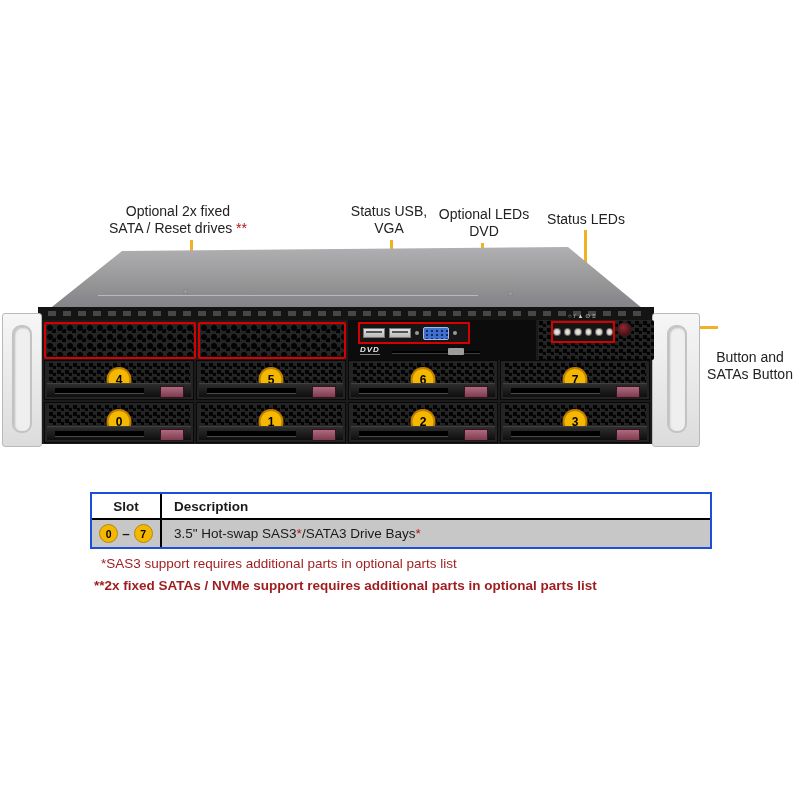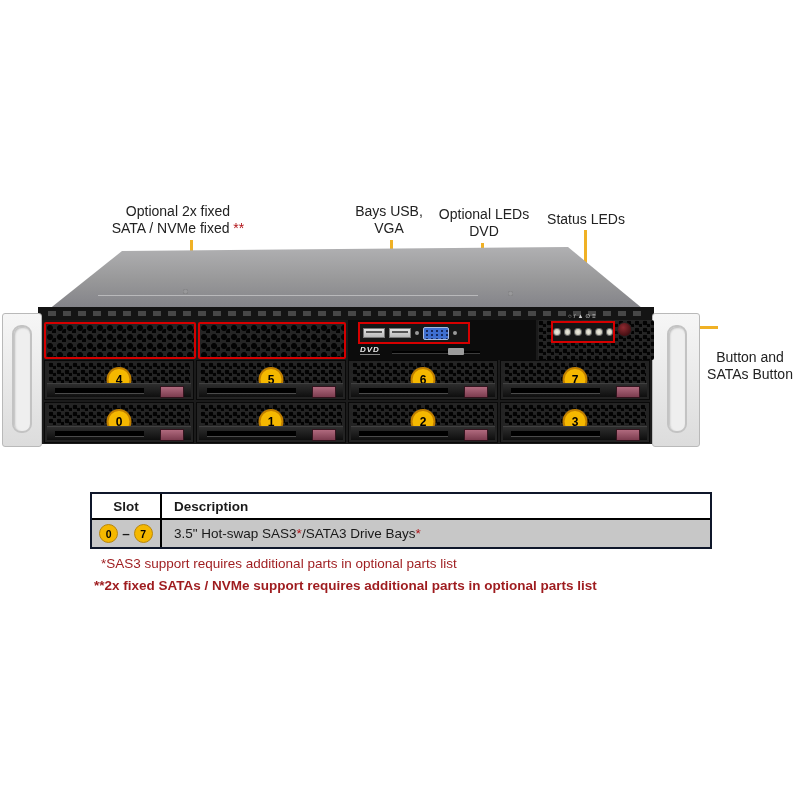--- a/index.html
+++ b/index.html
@@ -68,43 +68,43 @@
   .tray .handle{position:absolute;left:3px;right:3px;bottom:3px;height:13px;
                 background:linear-gradient(#2e2e2e,#0e0e0e);border-top:1px solid #404040;}
   .tray .groove{position:absolute;left:8px;top:4px;width:62%;height:5px;background:#000;border-bottom:1px solid #4a4a4a;}
   .tray .latch{position:absolute;right:7px;top:2px;width:22px;height:10px;
                background:linear-gradient(#b06a7e,#7c3c4f);border:1px solid #33141e;}
   .badge{position:absolute;left:50%;top:7px;transform:translateX(-50%);width:21px;height:21px;
          border-radius:50%;background:#f5b800;border:2px solid #c07f00;color:#000;
          font-size:12px;font-weight:bold;display:flex;align-items:center;justify-content:center;}
 
   
-  .spec-table{position:absolute;left:90px;top:492px;width:618px;border:2px solid #0f172a;background:#fff;}
+  .spec-table{position:absolute;left:90px;top:492px;width:618px;border:2px solid #1d4ed8;background:#fff;}
   .trow{display:flex;}
   .trow.head{height:24px;font-weight:bold;}
   .trow.data{height:27px;background:#c7c7c7;border-top:2px solid #000;}
   .cell{display:flex;align-items:center;font-size:13.5px;}
   .cell.slot{width:68px;justify-content:center;gap:4px;flex:none;}
   .cell.desc{flex:1;border-left:2px solid #000;padding-left:12px;}
   .mini-badge{width:17px;height:17px;border-radius:50%;background:#f5b800;border:1.5px solid #b8860b;
               color:#000;font-size:10.5px;font-weight:bold;display:flex;align-items:center;justify-content:center;}
   .footnote{position:absolute;font-size:13.5px;color:#9e1b1e;}
 </style>
 </head>
 <body>
 
 <div id="stage">
 
   <div class="callout" style="left:78px;top:203px;width:200px;">
     <span>Optional 2x fixed</span><br>
-    <span>SATA / NVMe fixed </span><span class="red">**</span>
+    <span>SATA / Reset drives </span><span class="red">**</span>
   </div>
 
   <div class="callout" style="left:338px;top:203px;width:102px;">
-    <span>Bays USB,</span><br>
+    <span>Status USB,</span><br>
     <span>VGA</span>
   </div>
 
   <div class="callout" style="left:433px;top:206px;width:102px;">
     <span>Optional LEDs</span><br>
     <span>DVD</span>
   </div>
 
   <div class="callout" style="left:536px;top:211px;width:100px;">
     <span>Status LEDs</span>

